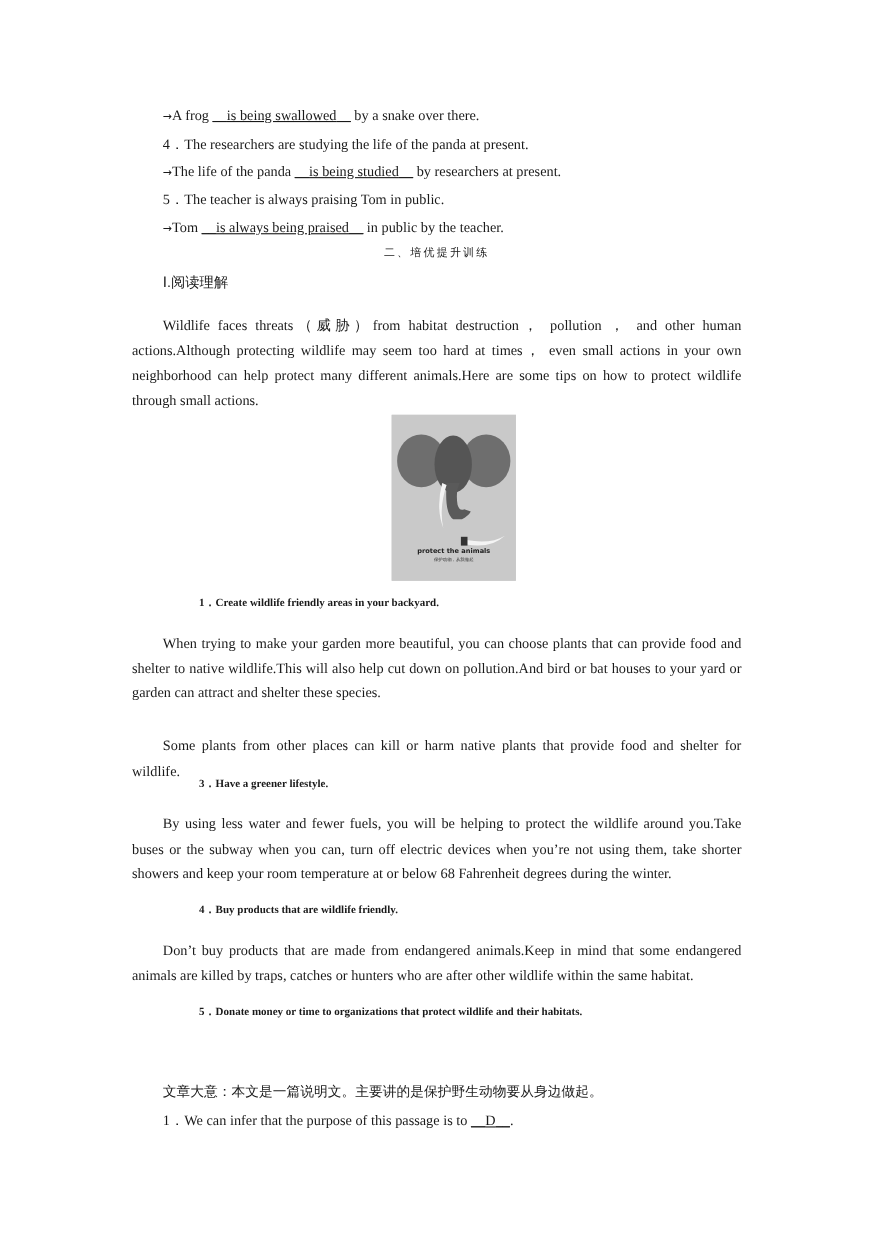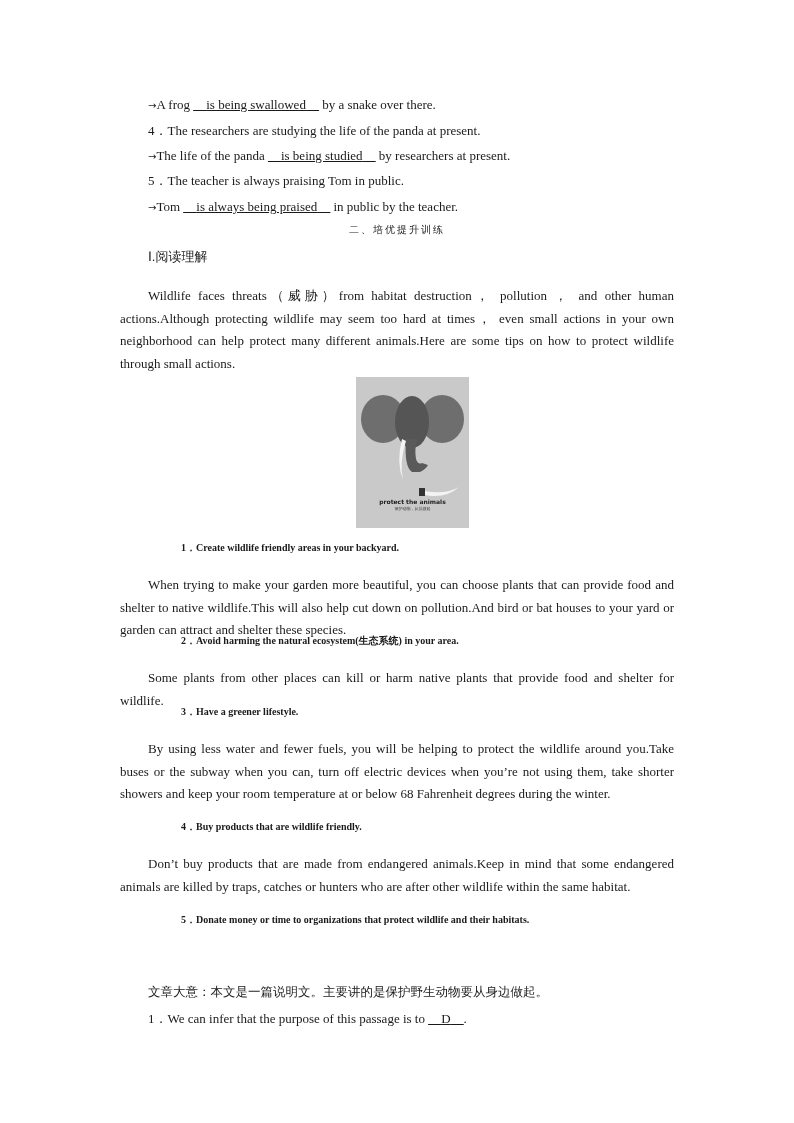--- a/index.html
+++ b/index.html
@@ -57,21 +57,20 @@
       <path d="M68 114 Q90 118 103 110 Q90 122 68 118 Z" fill="#f4f4f4"></path>
       <rect x="63" y="111" width="6" height="8" fill="#333"></rect>
     </svg>
     <div style="position:absolute;left:0;width:113px;top:121px;text-align:center;font-family:'DejaVu Sans',sans-serif;font-size:6px;font-weight:bold;color:#222;">protect the animals</div>
     <div style="position:absolute;left:0;width:113px;top:129px;text-align:center;font-family:'DejaVu Sans',sans-serif;font-size:4px;color:#333;">保护动物，从我做起</div>
   </div>
 
   <div class="tip-head" style="top:541px">1．Create wildlife friendly areas in your backyard.</div>
   <div class="para" style="top:562px"><span class="indent"></span><span>When trying to make your garden more beautiful, you can choose plants that can provide food and shelter to native wildlife.This will also help cut down on pollution.And bird or bat houses to your yard or garden can attract and shelter these species.</span></div>
 
-  <div class="tip-head" style="top:634px">2．Avoid harming the natural ecosystem(生态系统) in your area.</div>
   <div class="para" style="top:655px"><span class="indent"></span><span>Some plants from other places can kill or harm native plants that provide food and shelter for wildlife.</span></div>
 
   <div class="tip-head" style="top:705px">3．Have a greener lifestyle.</div>
   <div class="para" style="top:726px"><span class="indent"></span><span>By using less water and fewer fuels, you will be helping to protect the wildlife around you.Take buses or the subway when you can, turn off electric devices when you’re not using them, take shorter showers and keep your room temperature at or below 68 Fahrenheit degrees during the winter.</span></div>
 
   <div class="tip-head" style="top:820px">4．Buy products that are wildlife friendly.</div>
   <div class="para" style="top:841px"><span class="indent"></span><span>Don’t buy products that are made from endangered animals.Keep in mind that some endangered animals are killed by traps, catches or hunters who are after other wildlife within the same habitat.</span></div>
 
   <div class="tip-head" style="top:913px">5．Donate money or time to organizations that protect wildlife and their habitats.</div>
 

